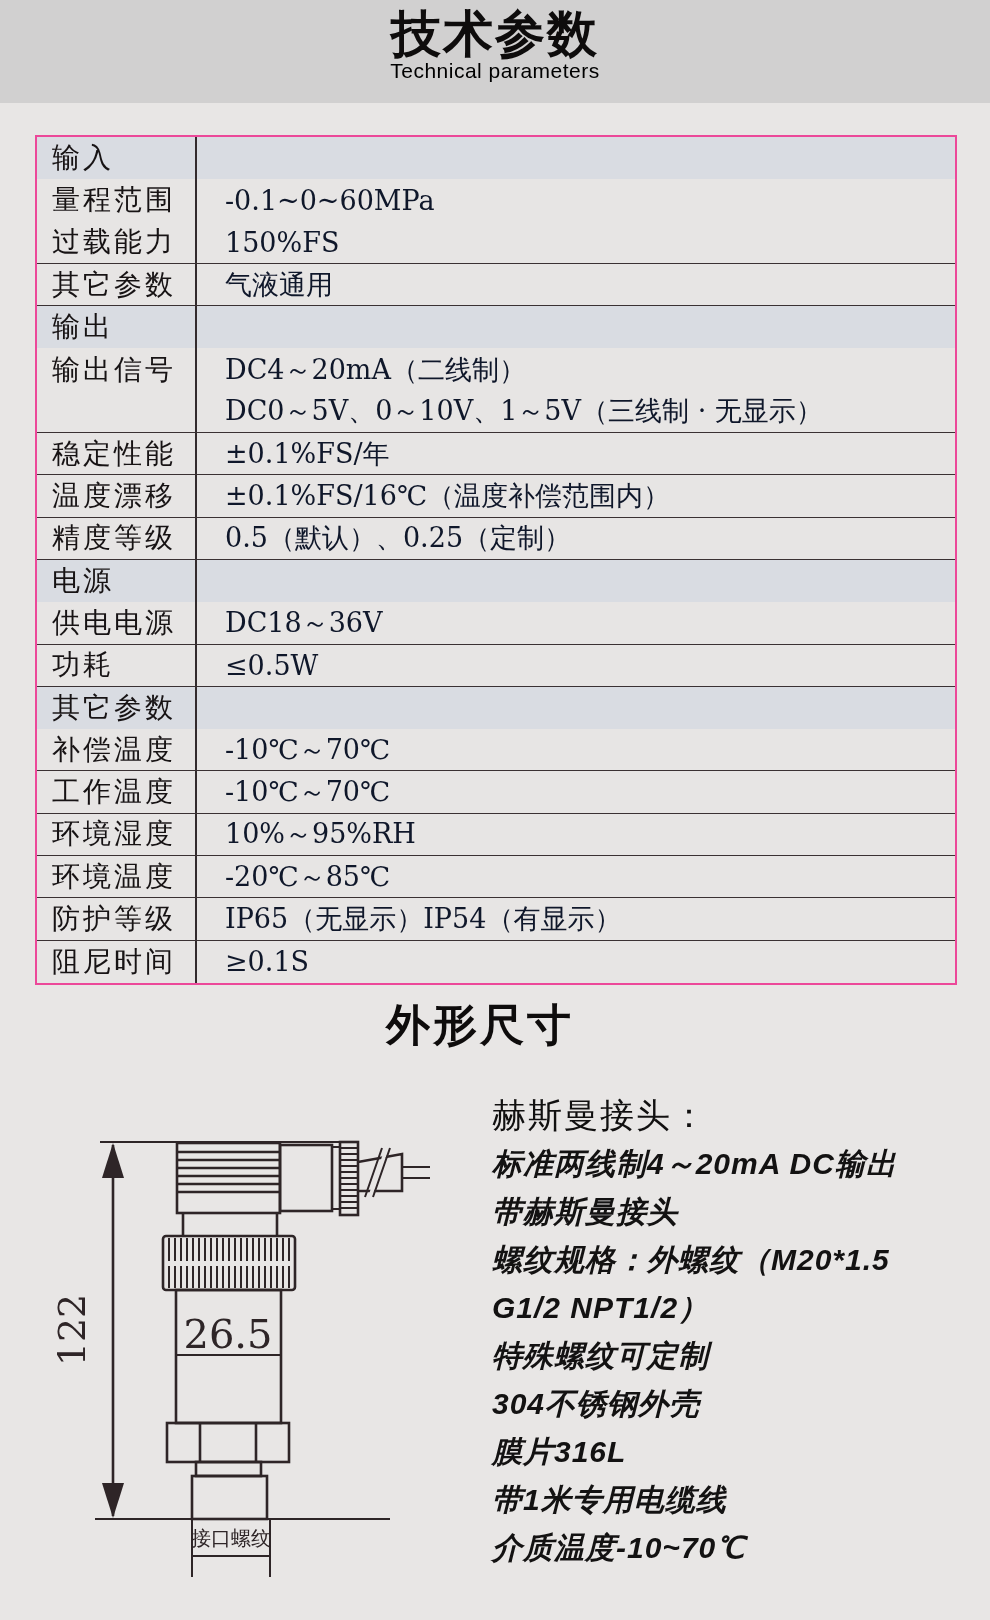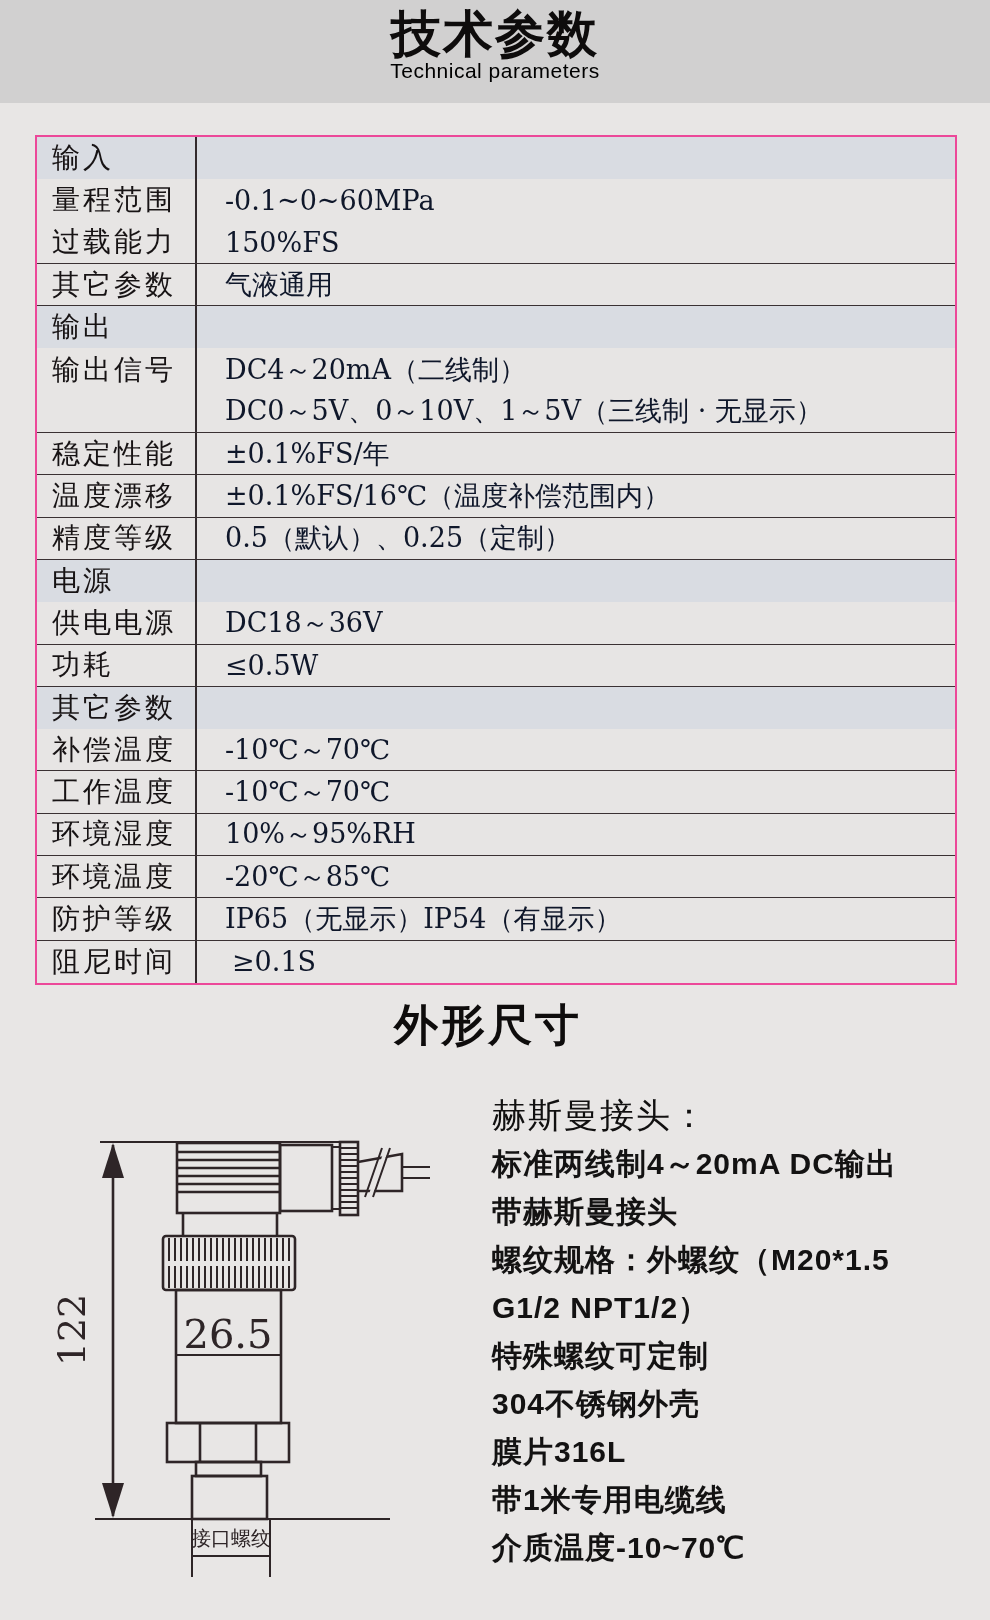--- a/index.html
+++ b/index.html
@@ -25,47 +25,47 @@
     position:absolute; left:35px; top:135px; width:922px;
     border:2px solid #ec4899; box-sizing:border-box;
     background:#e7e5e4;
   }
   .trow {
     display:flex; height:42.3px; box-sizing:border-box;
     border-bottom:1.6px solid #3a3133;
   }
   .trow.section { background:#d9dce2; border-bottom:none; }
   .trow.no-bb { border-bottom:none; }
-  .trow:last-child { border-bottom:none;gap:7px; }
+  .trow:last-child { border-bottom:none; }
   .tlabel {
     flex:0 0 160px; width:160px; box-sizing:border-box;
     border-right:2px solid #332b2d;
     display:flex; align-items:center; padding-left:15px;
     font-family:"DejaVu Serif", serif; font-size:28px; letter-spacing:3px;
     color:#171314; white-space:nowrap;
   }
   .tvalue {
     flex:1; display:flex; align-items:center; padding-left:28px;
     font-family:"DejaVu Serif", serif; font-size:27px; color:#0f172a;
     white-space:nowrap;
   }
   .dim-title {
     position:absolute; left:0; top:996px; width:960px; text-align:center;
-    font-size:44px; font-weight:bold; color:#0e0c0c; letter-spacing:3px;padding-left:8px;
+    font-size:44px; font-weight:bold; color:#0e0c0c; letter-spacing:3px;
   }
   .notes {
     position:absolute; left:492px; top:1090px; width:480px;
   }
   .notes-heading {
     font-size:34px; font-weight:normal; color:#111010;
     height:50px; line-height:50px; letter-spacing:2px; white-space:nowrap;
   }
   .note-line {
     font-size:30px; font-weight:bold; color:#131212;
-    height:48px; line-height:48px; letter-spacing:1px; white-space:nowrap;
+    height:48px; line-height:48px; letter-spacing:1px; white-space:nowrap;font-style:italic;
   }
   .drawing {
     position:absolute; left:55px; top:1085px; width:420px; height:505px;
   }
   .drawing svg { display:block; }
   .dline { stroke:#2e2527; stroke-width:2.6; fill:none; }
   .dthin { stroke:#2e2527; stroke-width:2; fill:none; }
   .dfill { fill:#2e2527; stroke:none; }
   .dtext { font-family:"DejaVu Serif", serif; fill:#2e2527; }
 </style>

